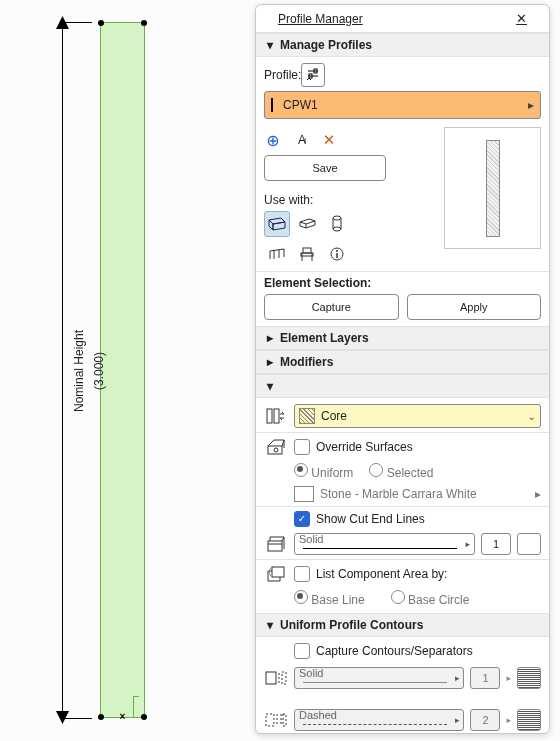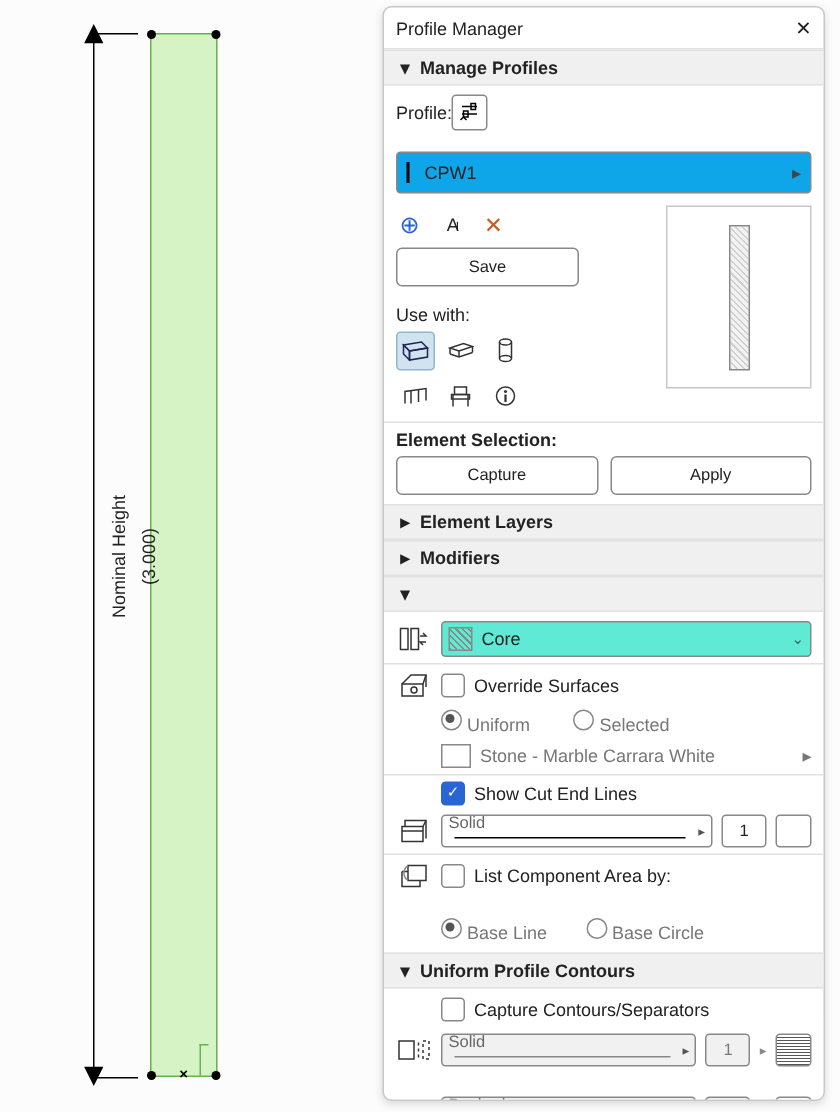--- a/index.html
+++ b/index.html
@@ -83,23 +83,24 @@
     background:var(--panel);
     border:1px solid var(--border);
     border-radius:6px;
     box-shadow:0 2px 6px rgba(0,0,0,0.15);
     display:flex; flex-direction:column;
     overflow:hidden;
     box-sizing:border-box;
   }
   .titlebar{
     display:flex; align-items:center;
-    padding:6px 8px;
+    padding:6px 22px;
     border-bottom:1px solid var(--soft);
     font-size:12px;
+    text-decoration:underline;
   }
   .titlebar .title{flex:1;}
   .close-x{font-family:sans-serif; font-size:13px; cursor:default}
 
   .acc-head{
     display:flex; align-items:center;
     background:var(--header);
     border-top:1px solid var(--soft);
     border-bottom:1px solid var(--soft);
     padding:4px 8px;
@@ -112,23 +113,23 @@
   .row{display:flex; align-items:center; gap:6px}
   .label{font-size:12px}
   .flex1{flex:1}
 
   .profile-line{display:flex; align-items:center; }
   .settings-btn{
     width:22px;height:22px;border:1px solid #888;border-radius:3px;
     display:flex;align-items:center;justify-content:center;background:#fff;
   }
   .profile-drop{
-    margin-top:14px;
+    margin-top:4px;
     height:26px;border:1px solid #888;border-radius:3px;
-    display:flex; align-items:center; padding:0 6px; background:#0ea5e9;
+    display:flex; align-items:center; padding:0 6px; background:#fdba74;
   }
   .profile-drop .bar{width:2px;height:14px;background:#000; margin-right:10px}
   .profile-drop .arrow{margin-left:auto; color:#444}
 
   .icon-row{display:flex; gap:10px; align-items:center; padding:4px 0 6px}
   .ico{display:inline-flex; width:18px; height:18px; align-items:center; justify-content:center}
   .plus{color:#2a66d3; font-size:16px; font-weight:400}
   .rename{font-size:12px; letter-spacing:-2px}
   .del{color:#cc5a1b; font-size:15px}
 
@@ -154,21 +155,21 @@
   }
   .tool{
     width:24px;height:24px;border:1px solid transparent;border-radius:3px;
     display:flex; align-items:center; justify-content:center;
   }
   .tool.sel{background:var(--aqua-sel); border-color:#8fb7cf}
 
   .subhead{font-size:12px; font-weight:600; margin:2px 0}
 
   .dropdown{
-    height:22px;border:1px solid #888;border-radius:3px;background:#5eead4;
+    height:22px;border:1px solid #888;border-radius:3px;background:#fef9c3;
     display:flex;align-items:center;padding:0 4px;flex:1;
   }
   .dropdown .dd-arrow{margin-left:auto;font-size:10px;color:#555}
   .dd-hatch{width:14px;height:14px;border:1px solid #888;margin-right:6px;
     background:repeating-linear-gradient(45deg,#888,#888 1px,transparent 1px,transparent 3px)}
   .icon-swap{width:24px;height:20px;display:inline-flex;align-items:center;justify-content:center}
 
   .check{width:14px;height:14px;border:1px solid #888;border-radius:3px;display:inline-flex;align-items:center;justify-content:center;background:#fff}
   .check.on{background:#2a66d3;border-color:#2a66d3}
   .check.on::after{content:"✓";color:#fff;font-size:10px;line-height:1}
@@ -398,21 +399,21 @@
                 <rect x="2" y="8" width="14" height="8"></rect>
                 <polyline points="2,8 8,2 18,2 18,10"></polyline>
                 <polyline points="16,8 18,2"></polyline>
                 <circle cx="10" cy="12" r="2"></circle>
               </g>
             </svg>
         </span>
         <span class="check"></span>
         <span class="label">Override Surfaces</span>
       </div>
-      <div class="row disabled" style="margin-top:6px; padding-left:30px; gap:29px">
+      <div class="row disabled" style="margin-top:6px; padding-left:30px; gap:16px">
         <span><span class="radio on"></span>
           <span>Uniform</span></span>
         <span><span class="radio"></span>
           <span>Selected</span></span>
       </div>
       <div class="row disabled" style="margin-top:6px; padding-left:30px">
         <span class="swatch"></span>
         <span class="flex1">Stone - Marble Carrara White</span>
         <span>▸</span>
       </div>
@@ -451,21 +452,21 @@
               <g fill="none" stroke="#333">
                 <rect x="6" y="2" width="12" height="10"></rect>
                 <path d="M2,6 h4 M2,6 v10 h12 v-4"></path>
                 <path d="M6,2 a6,6 0 0 0 0,10" stroke="#888"></path>
               </g>
             </svg>
         </span>
         <span class="check"></span>
         <span class="label">List Component Area by:</span>
       </div>
-      <div class="row disabled" style="margin-top:18px; padding-left:30px; gap:26px">
+      <div class="row disabled" style="margin-top:6px; padding-left:30px; gap:26px">
         <span><span class="radio on"></span>
           <span>Base Line</span></span>
         <span><span class="radio"></span>
           <span>Base Circle</span></span>
       </div>
     </div>
 
     <div class="acc-head">
       <span class="caret">▾</span>
       <span>Uniform Profile Contours</span>

